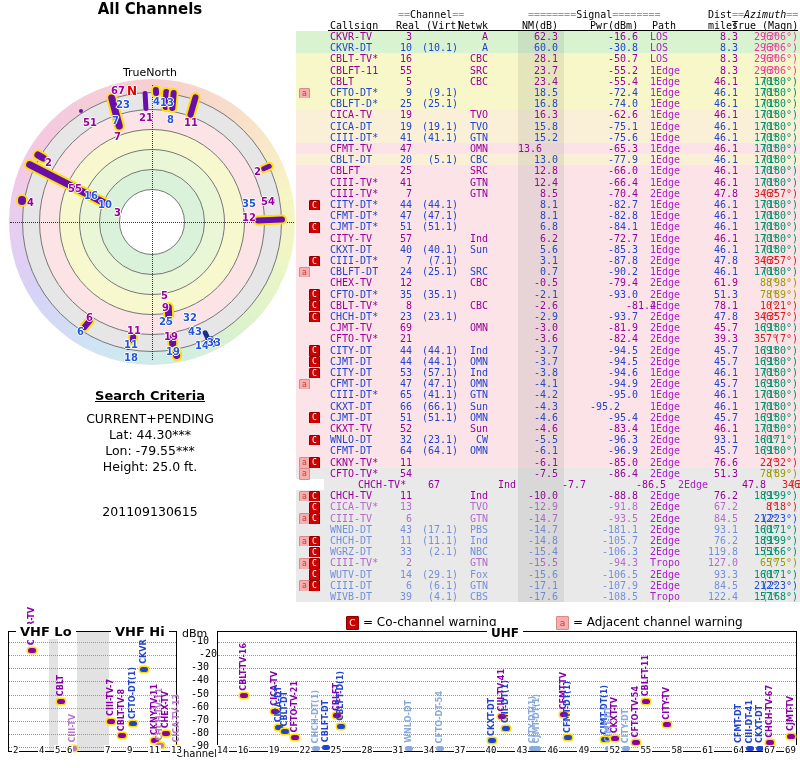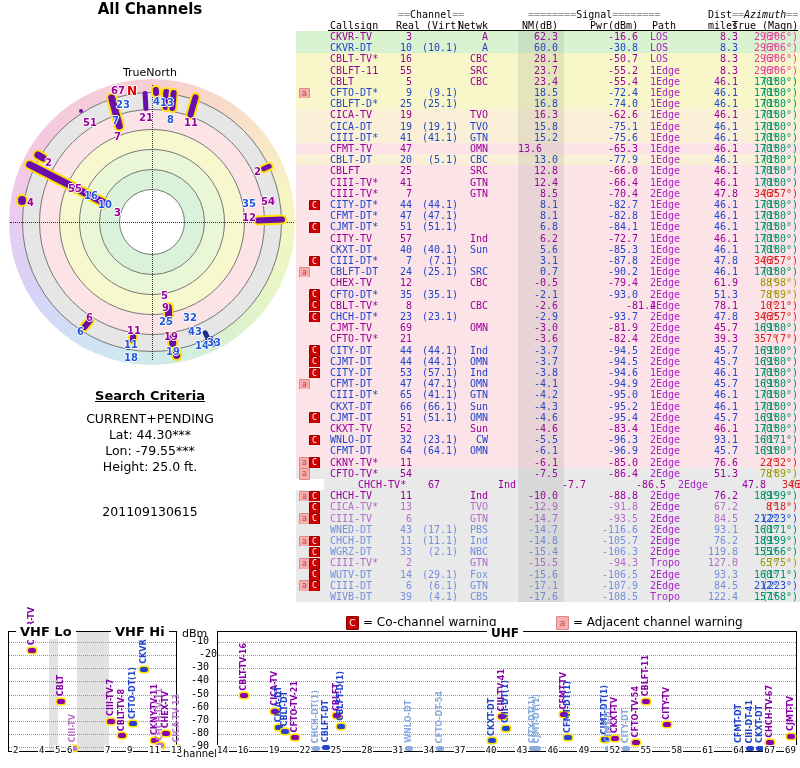--- a/index.html
+++ b/index.html
@@ -571,21 +571,21 @@
           <div class="tc d" style="left: 398px; width: 44px; text-align: right;">46.1</div>
           <div class="tc az-tl" style="left: 444px; width: 38px; text-align: right;">170°</div>
           <div class="tc az-tl" style="left: 460px; width: 42px; text-align: right;">(180°)</div>
         </div>
         <div class="trow band-p" style="top: 400.6px;">
           <div class="tc d" style="left: 34px; width: 66px; text-align: left;">CKXT-DT</div>
           <div class="tc d" style="left: 94px; width: 22px; text-align: right;">66</div>
           <div class="tc d" style="left: 118px; width: 44px; text-align: right;">(66.1)</div>
           <div class="tc d" style="left: 158px; width: 34px; text-align: right;">Sun</div>
           <div class="tc d" style="left: 220px; width: 42px; text-align: right;">-4.3</div>
-          <div class="tc d" style="left: 290px; width: 52px; text-align: right;">-95.2</div>
+          <div class="tc d" style="left: 272px; width: 52px; text-align: right;">-95.2</div>
           <div class="tc pathc" style="left: 354px; width: 44px; text-align: left;">1Edge</div>
           <div class="tc d" style="left: 398px; width: 44px; text-align: right;">46.1</div>
           <div class="tc az-tl" style="left: 444px; width: 38px; text-align: right;">170°</div>
           <div class="tc az-tl" style="left: 460px; width: 42px; text-align: right;">(180°)</div>
         </div>
         <div class="trow band-p" style="top: 411.8px;">
           <div class="mk mkC" style="left: 13px; top: 0.5px;">C</div>
           <div class="tc d" style="left: 34px; width: 66px; text-align: left;">CJMT-DT</div>
           <div class="tc d" style="left: 94px; width: 22px; text-align: right;">51</div>
           <div class="tc d" style="left: 118px; width: 44px; text-align: right;">(51.1)</div>
@@ -713,21 +713,21 @@
           <div class="tc aw" style="left: 398px; width: 44px; text-align: right;">84.5</div>
           <div class="tc az-bl" style="left: 444px; width: 38px; text-align: right;">212°</div>
           <div class="tc az-bl" style="left: 460px; width: 42px; text-align: right;">(223°)</div>
         </div>
         <div class="trow band-gr" style="top: 523.8px;">
           <div class="tc dw" style="left: 34px; width: 66px; text-align: left;">WNED-DT</div>
           <div class="tc dw" style="left: 94px; width: 22px; text-align: right;">43</div>
           <div class="tc dw" style="left: 118px; width: 44px; text-align: right;">(17.1)</div>
           <div class="tc dw" style="left: 158px; width: 34px; text-align: right;">PBS</div>
           <div class="tc dw" style="left: 220px; width: 42px; text-align: right;">-14.7</div>
-          <div class="tc dw" style="left: 290px; width: 52px; text-align: right;">-116.6</div>
+          <div class="tc dw" style="left: 290px; width: 52px; text-align: right;">-181.1</div>
           <div class="tc pathc" style="left: 354px; width: 44px; text-align: left;">2Edge</div>
           <div class="tc dw" style="left: 398px; width: 44px; text-align: right;">93.1</div>
           <div class="tc az-tl" style="left: 444px; width: 38px; text-align: right;">160°</div>
           <div class="tc az-tl" style="left: 460px; width: 42px; text-align: right;">(171°)</div>
         </div>
         <div class="trow band-gr" style="top: 535px;">
           <div class="mk mka" style="left: 3px; top: 0.5px;">a</div>
           <div class="mk mkC" style="left: 13px; top: 0.5px;">C</div>
           <div class="tc dw" style="left: 34px; width: 66px; text-align: left;">CHCH-DT</div>
           <div class="tc dw" style="left: 94px; width: 22px; text-align: right;">11</div>

